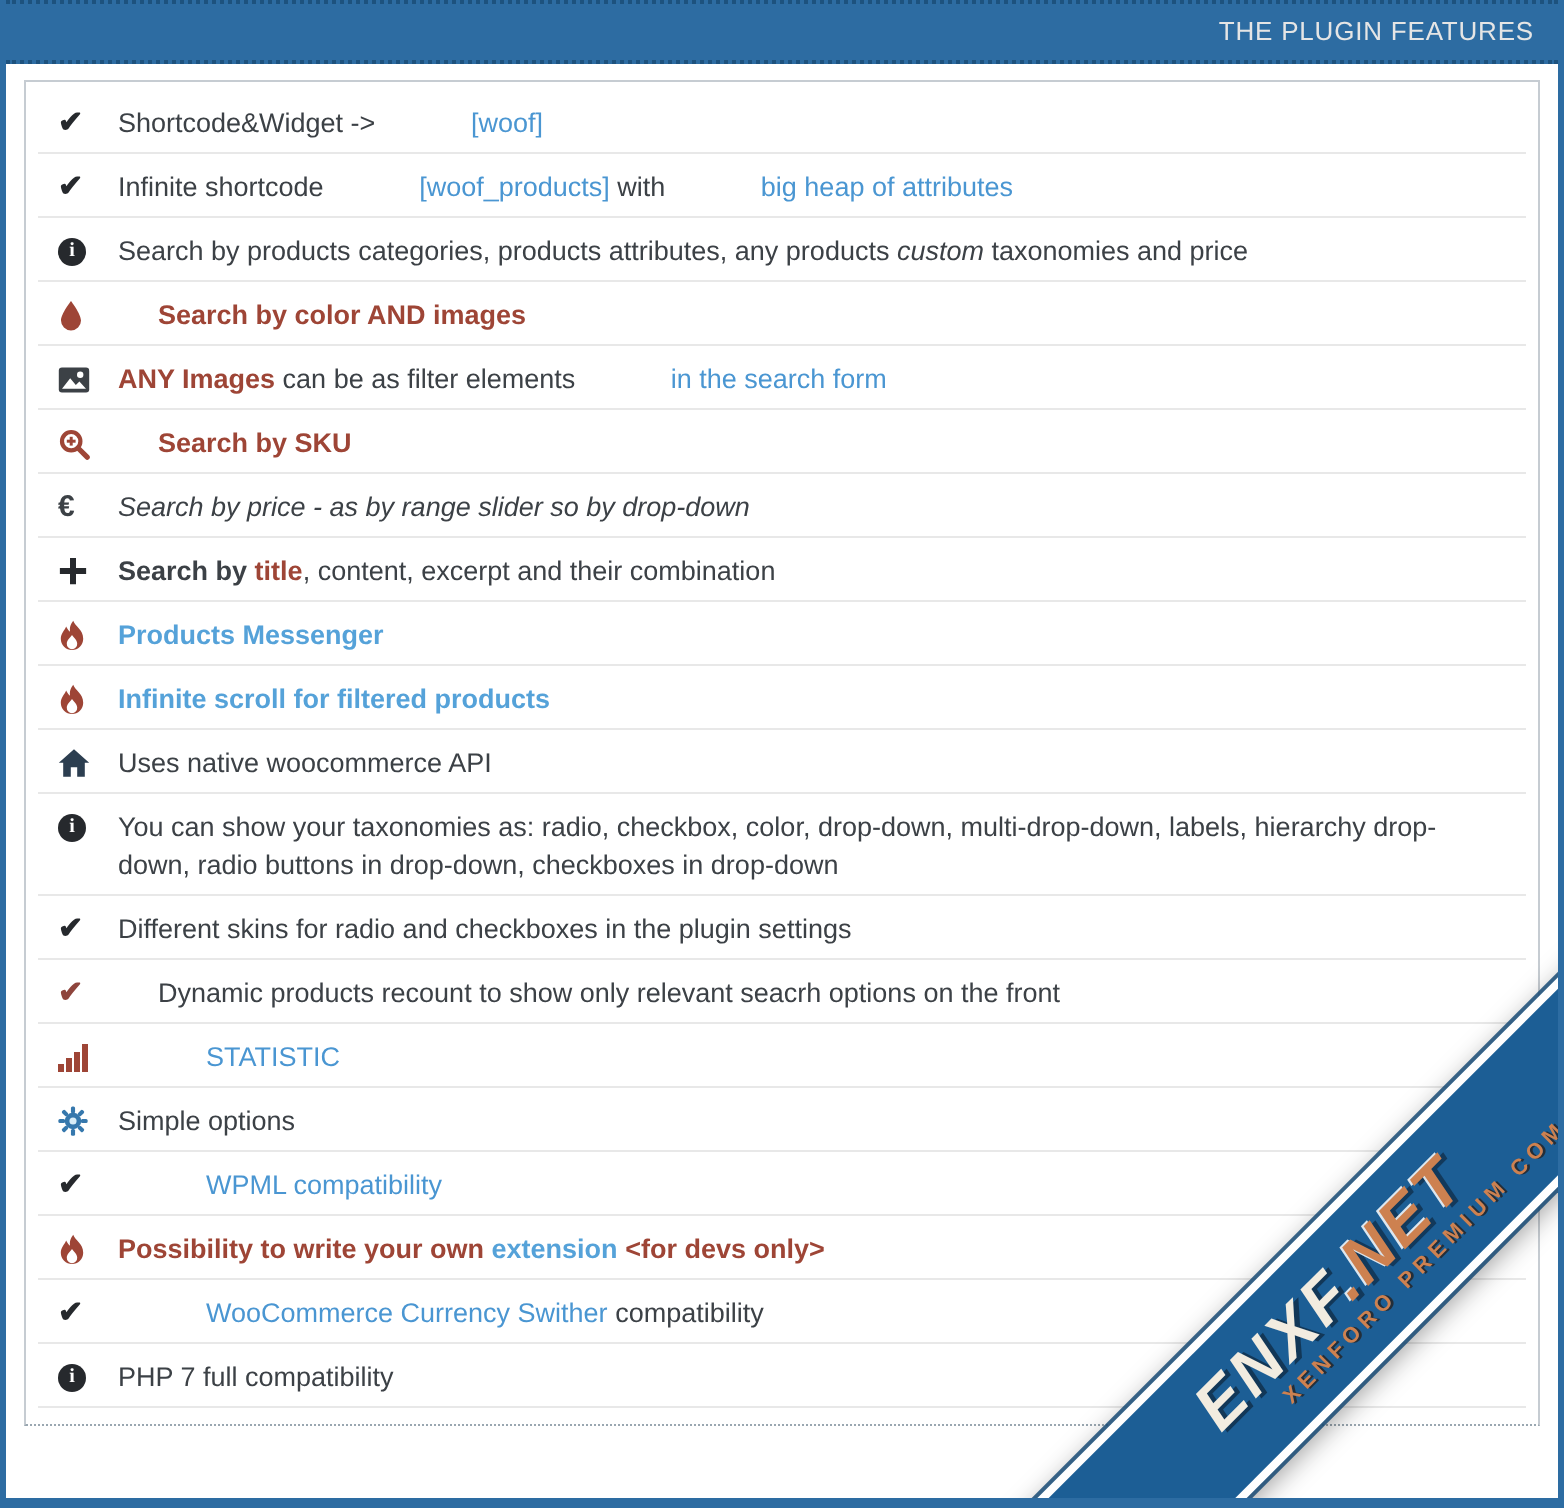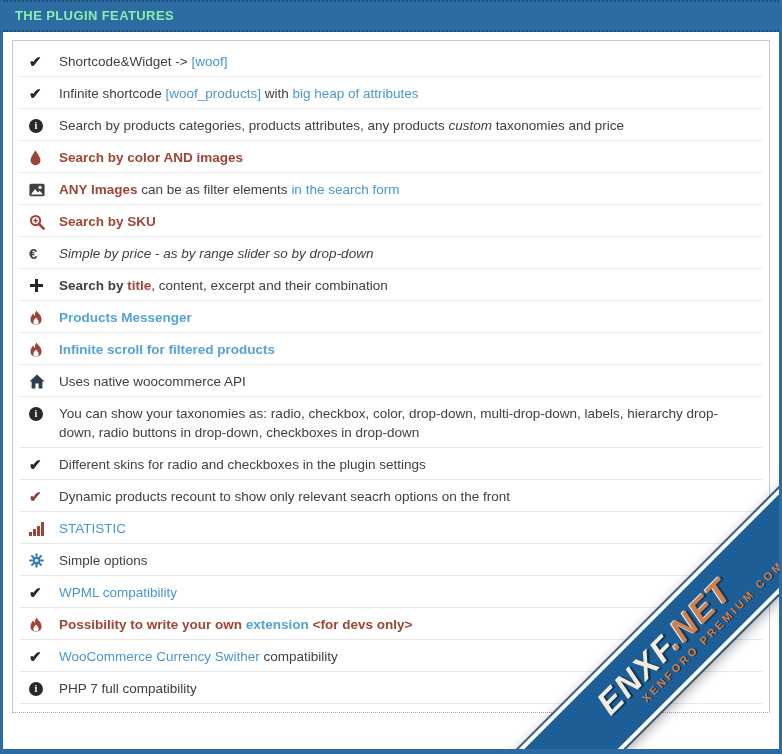--- a/index.html
+++ b/index.html
@@ -5,46 +5,47 @@
   html,body { margin:0; padding:0; background:#fff; }
   body { font-family:"Liberation Sans", sans-serif; }
 
   .page {
     position:relative; width:782px; height:754px; box-sizing:border-box;
     background:#fff; overflow:hidden;
     border-left:3px solid var(--frame); border-right:3px solid var(--frame);
   }
 
   .panel-header {
-    background:var(--frame); color:#86efac;
-    font-size:13px; font-weight:bold; letter-spacing:.4px;
+    background:var(--frame); color:#e5e5e5;
+    font-size:13px; font-weight:normal; letter-spacing:.4px;
     padding:6px 12px 7px 12px;
     border-top:2px dotted var(--frame-dark);
     border-bottom:2px dotted var(--frame-dark);
+    text-align:right;
   }
 
   .content {
     margin:8px 9px 0 9px;
     border:1px solid #c6ccd2;
     border-bottom:1px dotted #9aa7b1;
     padding:6px;
     background:#fff;
   }
 
   ul.features { list-style:none; margin:0; padding:0; }
   ul.features li {
     display:flex; align-items:flex-start;
     padding:5px 10px; margin-bottom:2px;
     border-bottom:1px solid #e8e8e8;
     font-size:13.5px; line-height:19px; color:var(--text);
     background:#fff;
   }
   li.tone-success { background:var(--success-bg); }
   li.tone-info    { background:var(--info-bg); }
-  li.tone-warning { background:var(--warning-bg); }
+  li.tone-warning { background:var(--warning-bg);gap:20px; }
   li.tone-danger  { background:var(--danger-bg); }
   li.tone-success, li.tone-info, li.tone-warning, li.tone-danger {
     background-image:radial-gradient(rgba(0,0,0,0.05) 1px, transparent 1.1px);
     background-size:4px 4px;
   }
 
   .icon { flex:0 0 30px; display:flex; align-items:center; height:19px; }
   .icon svg { display:block; }
   .g-check { font-size:15px; font-weight:bold; line-height:19px; }
   .g-euro  { font-size:15px; font-weight:bold; line-height:19px; }
@@ -53,21 +54,21 @@
     color:#fff; font-size:10px; font-weight:bold; font-family:"Liberation Serif", serif;
     display:flex; align-items:center; justify-content:center; line-height:1;
   }
   .chart-bars { display:flex; align-items:flex-end; height:14px; gap:1px; }
   .chart-bars i { display:block; width:3px; }
 
   .txt { flex:1 1 auto; }
   .seg-b { font-weight:bold; }
   .seg-i { font-style:italic;text-align:right; }
   .seg-red { color:var(--red); font-weight:bold; }
-  a.seg-link { color:var(--link); text-decoration:none; }
+  a.seg-link { color:var(--link); text-decoration:none;margin-left:44px; }
   a.seg-blink { color:var(--link-bold); font-weight:bold; text-decoration:none; }
 
   .bottom-bar { position:absolute; left:0; right:0; bottom:0; height:5px; background:var(--frame); }
 
   .watermark {
     position:absolute; width:500px; height:66px;
     right:-140px; bottom:66px;
     transform:rotate(-45deg);
     background:var(--ribbon-bg);
     border-top:4px solid #fff; border-bottom:4px solid #fff;
@@ -139,21 +140,21 @@
               <line x1="4.4" y1="6.6" x2="8.8" y2="6.6" stroke="#9e4536" stroke-width="1.5"></line>
               <line x1="6.6" y1="4.4" x2="6.6" y2="8.8" stroke="#9e4536" stroke-width="1.5"></line>
             </svg>
           </span>
           <span class="txt"><span class="seg-red">Search by SKU</span></span>
         </li>
         <li class="tone-plain">
           <span class="icon">
             <span class="g-euro" style="color:#3c4146">€</span>
           </span>
-          <span class="txt"><span class="seg-i">Simple by price - as by range slider so by drop-down</span></span>
+          <span class="txt"><span class="seg-i">Search by price - as by range slider so by drop-down</span></span>
         </li>
         <li class="tone-plain">
           <span class="icon">
             <svg width="15" height="15" viewBox="0 0 16 16">
               <path d="M6.4 1 h3.2 v5.4 H15 v3.2 H9.6 V15 H6.4 V9.6 H1 V6.4 h5.4 Z" fill="#26292d"></path>
             </svg>
           </span>
           <span class="txt"><span class="seg-b">Search by </span><span class="seg-red">title</span><span>, content, excerpt and their combination</span></span>
         </li>
         <li class="tone-danger">

